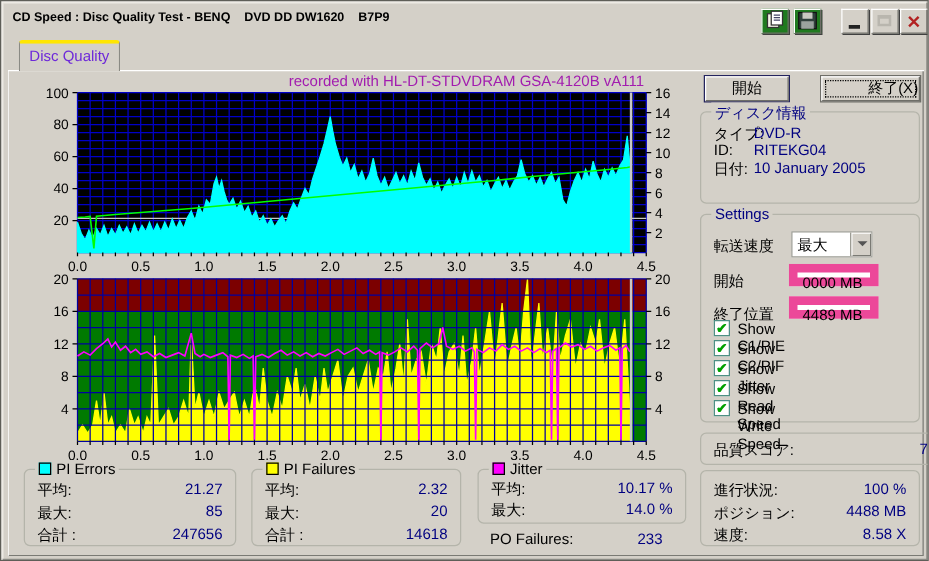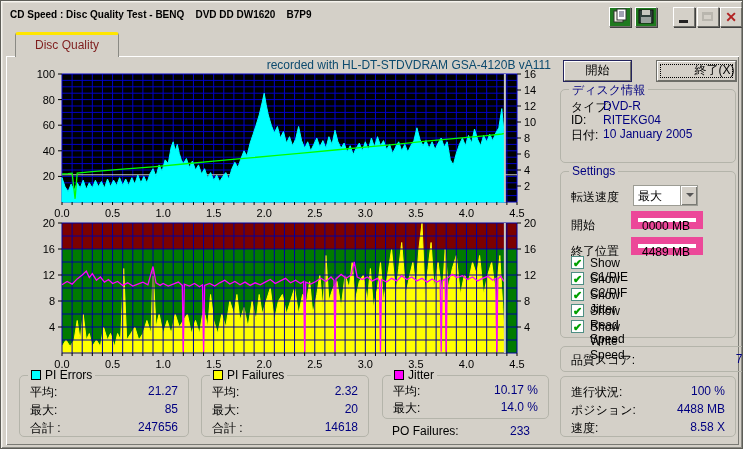--- a/index.html
+++ b/index.html
@@ -7,27 +7,27 @@
   #win{position:relative;width:743px;height:449px;background:#D4D0C8;
        border:1px solid #5E5E58;box-shadow:inset 1px 1px 0 #F6F4EE,inset -1px -1px 0 #8A8A84,inset 2px 2px 0 #E4E1DA;overflow:hidden;}
   .titlebar{position:absolute;left:3px;top:3px;right:3px;height:24px;background:#D4D0C8;}
   .title{position:absolute;left:6px;top:5px;font-size:10px;font-weight:bold;color:#000;white-space:pre;}
   .tbtn{position:absolute;top:3px;width:22px;height:20px;background:#D4D0C8;
         border:1px solid;border-color:#FFF #6E6E68 #6E6E68 #FFF;box-shadow:1px 1px 0 #404040;text-align:center;cursor:default;}
   .tbtn.green{background:#1F7A1F;}
   .glyph-min{position:absolute;left:5px;bottom:3px;width:9px;height:3px;background:#222;}
   .glyph-max{position:absolute;left:4px;top:4px;width:11px;height:9px;border:2px solid #B9B6AE;border-top:3px solid #B9B6AE;}
   .glyph-x{font-size:14px;font-weight:bold;color:#B22222;line-height:18px;}
-  .tab{position:absolute;left:14px;top:31px;width:104px;height:25px;background:#D4D0C8;
+  .tab{position:absolute;left:14px;top:31px;width:81px;height:25px;background:#D4D0C8;
        border:1px solid #8A8A84;border-bottom:none;border-top:3px solid #FFE600;border-radius:3px 3px 0 0;
-       font-size:12px;text-align:center;line-height:20px;color:#7f1d1d;z-index:3;}
+       font-size:12px;text-align:center;line-height:20px;color:#6d28d9;z-index:3;}
   .page{position:absolute;left:5px;top:55px;width:733px;height:389px;background:#D4D0C8;
         box-shadow:inset 1px 1px 0 #FFFFFF,inset -1px -1px 0 #7A7A74;}
   .chart-svg{position:absolute;}
-  .chart-header{position:absolute;left:230px;top:57px;width:320px;font-size:12px;color:#0c4a6e;text-align:right;}
+  .chart-header{position:absolute;left:230px;top:57px;width:320px;font-size:12px;color:#a21caf;text-align:left;}
   
   .grp{position:absolute;border:1px solid #B4B4AA;border-radius:5px;}
   .grp .legend{position:absolute;top:-8px;left:8px;background:#D4D0C8;padding:0 3px;font-size:12px;color:#000080;}
   .grp .legend.black{color:#000;}
   .row{position:absolute;left:10px;right:10px;font-size:12px;color:#000;}
   .val{position:absolute;right:0;color:#000080;}
   .val2{position:absolute;left:32px;color:#000080;}
   .sw{display:inline-block;width:10px;height:10px;border:1px solid #000;vertical-align:-1px;margin-right:4px;}
   
   .btn{position:absolute;height:20px;background:#D4D0C8;font-size:12px;text-align:center;line-height:17px;

